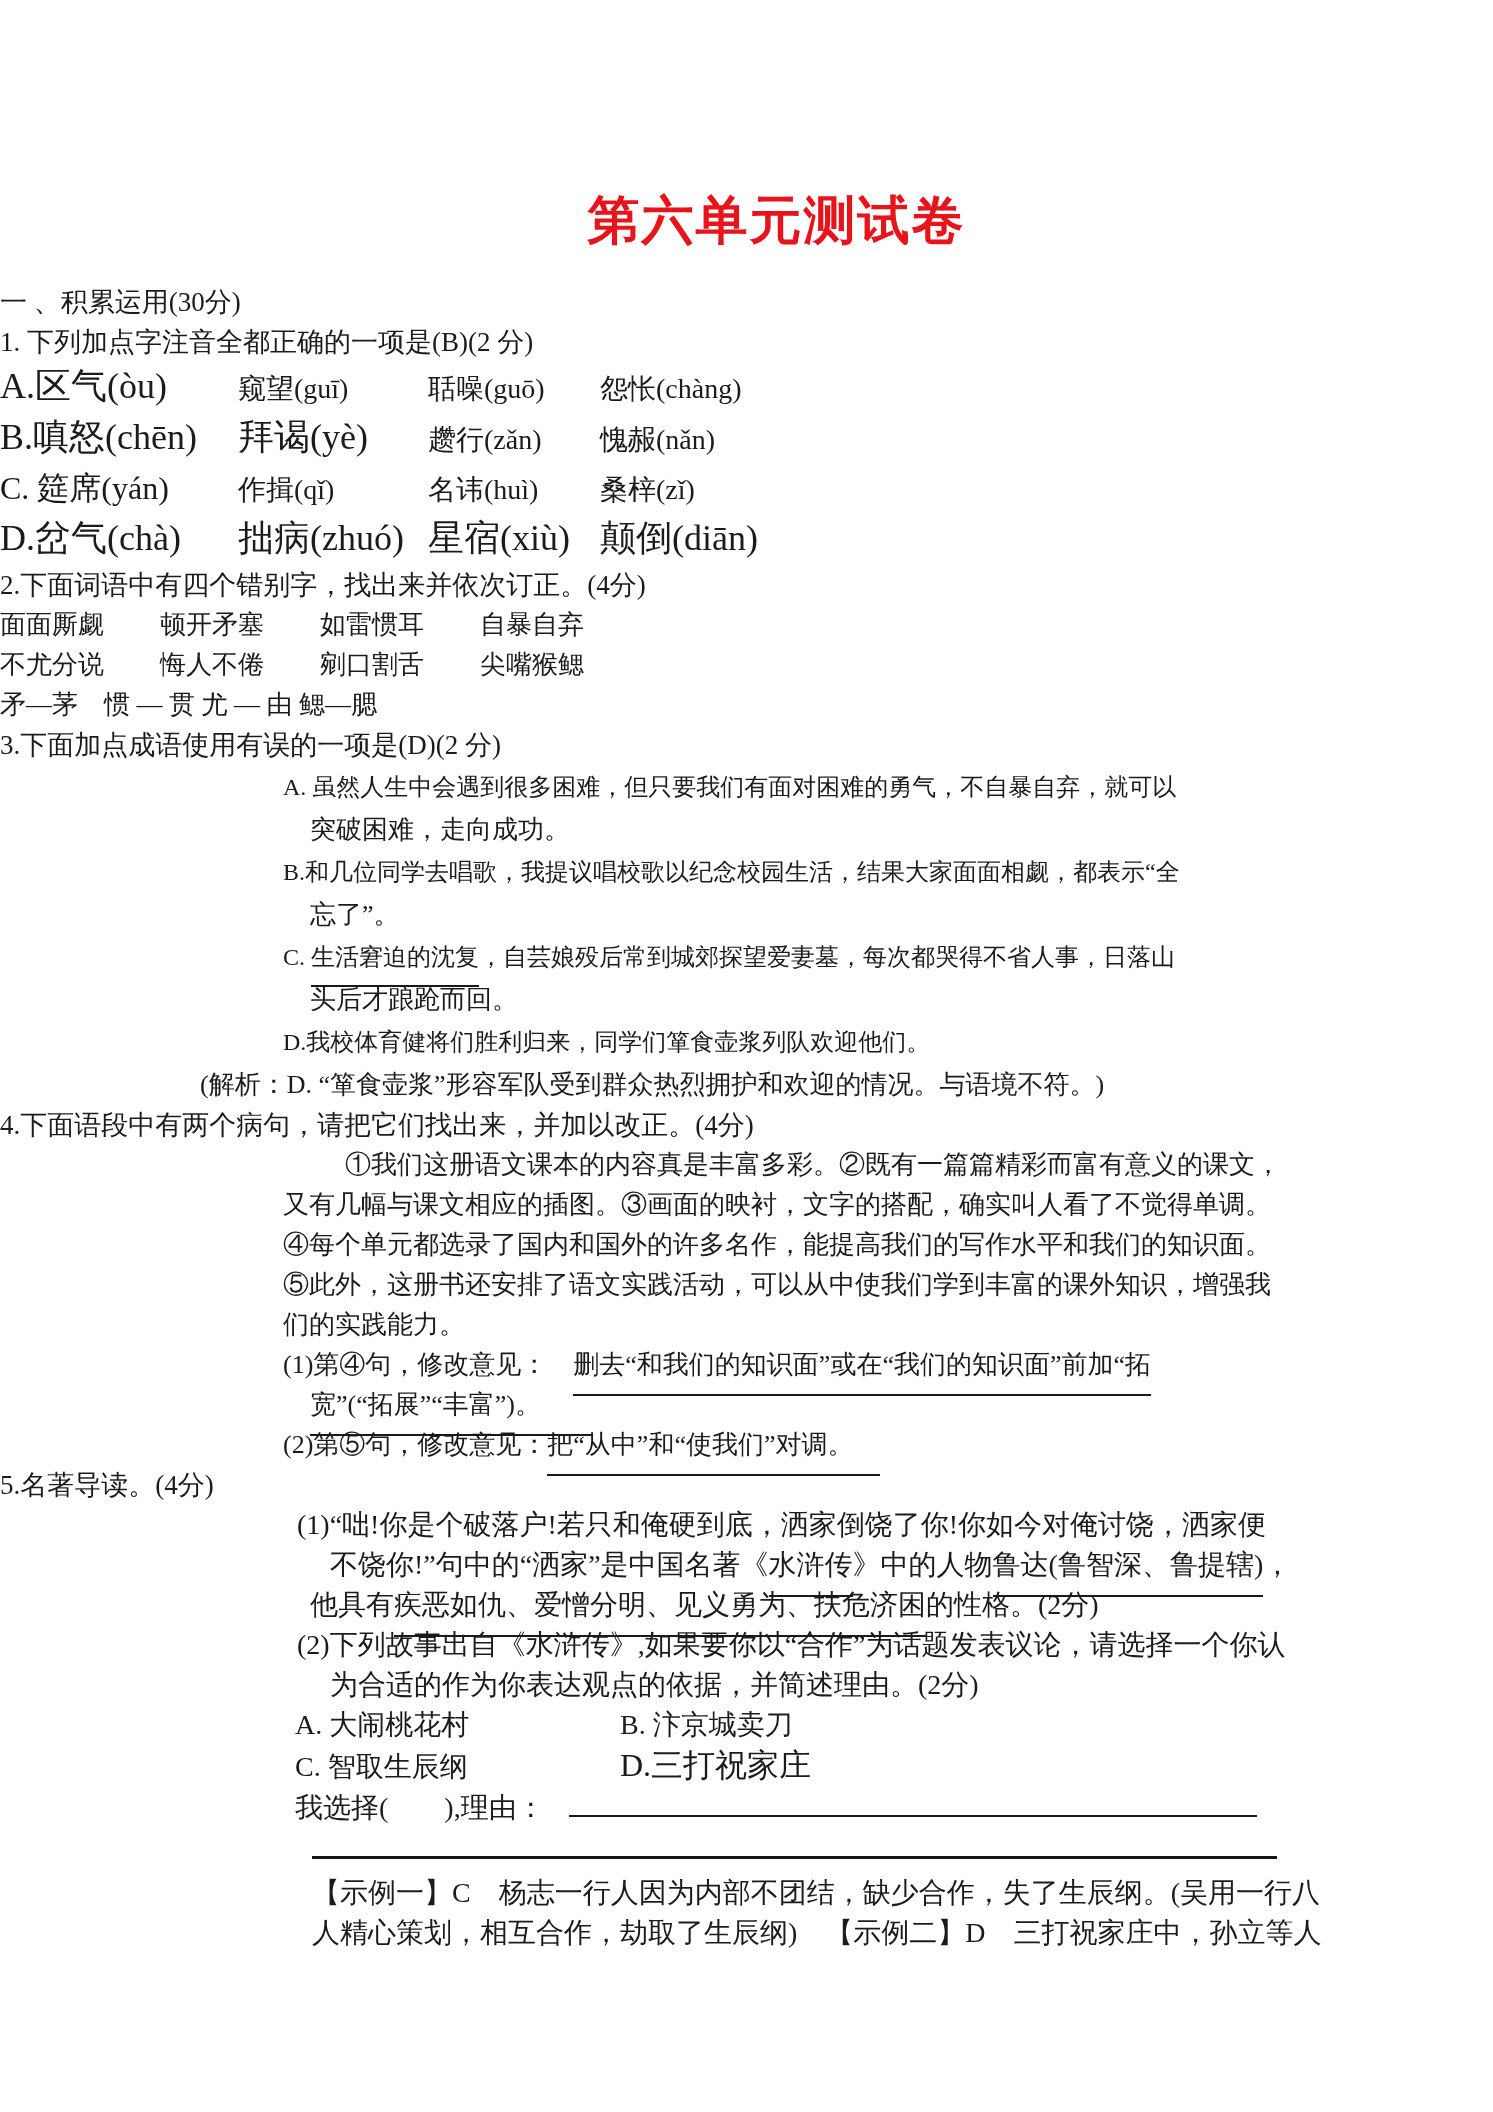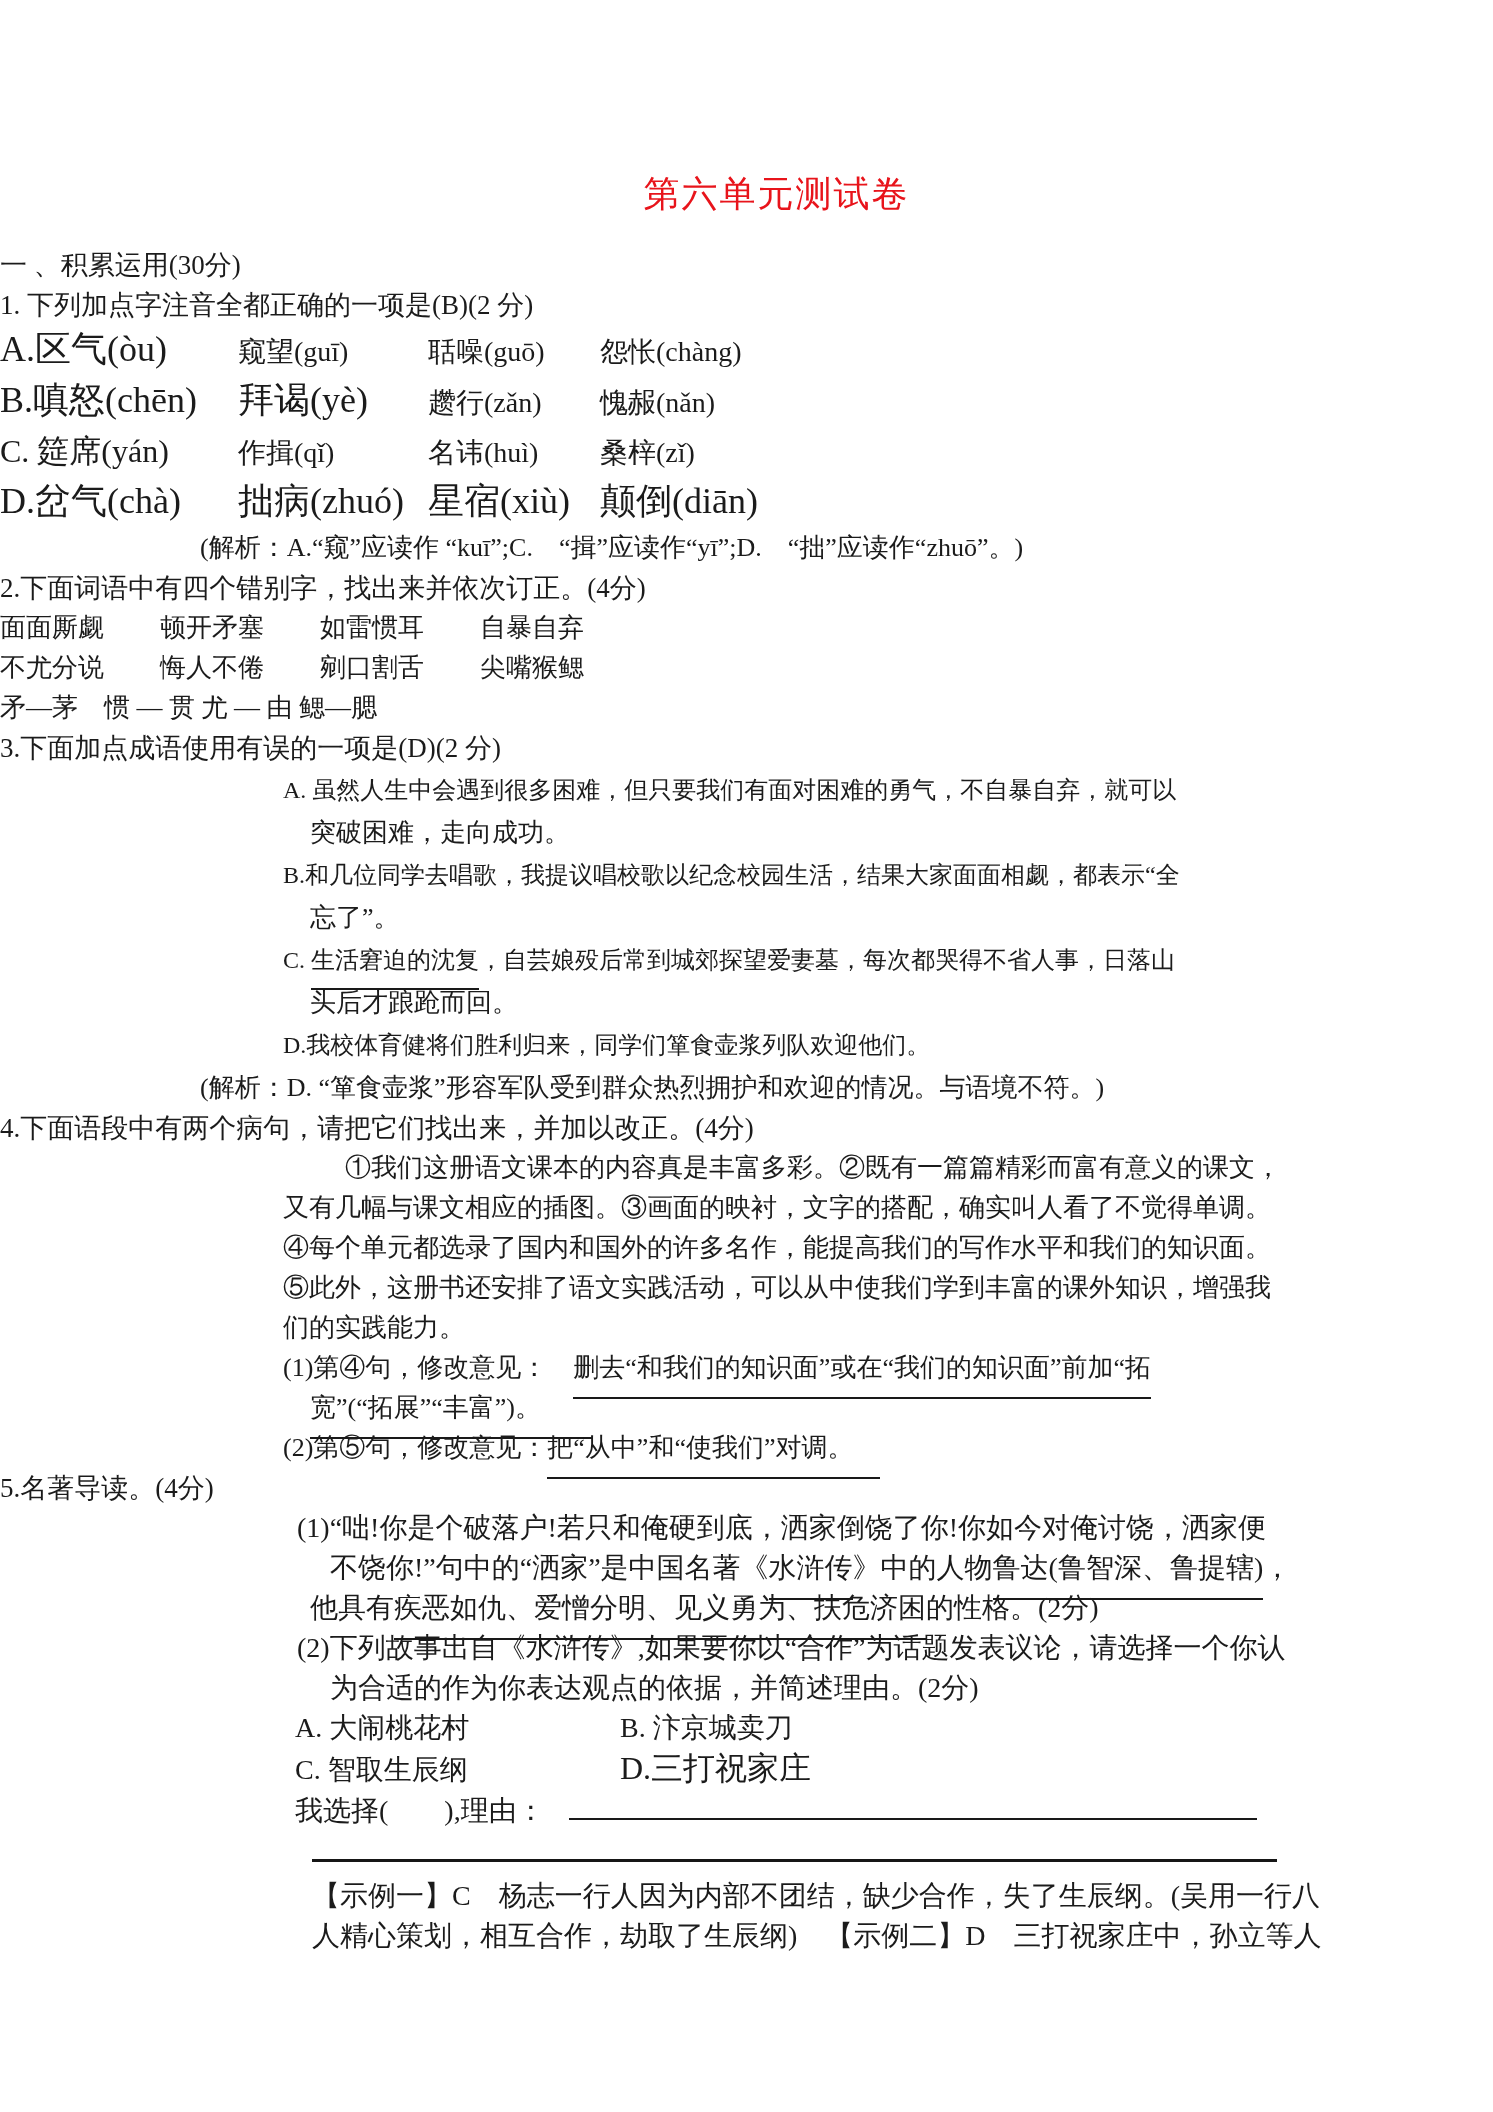--- a/index.html
+++ b/index.html
@@ -3,22 +3,22 @@
 <meta charset="utf-8">
 <style>
   html,body{margin:0;padding:0;background:#ffffff;}
   body{
     width:1493px;height:2112px;overflow:hidden;
     font-family:"Liberation Serif","DejaVu Serif",serif;
     color:#1b1b1b;
   }
   #page{width:1493px;height:2112px;box-sizing:border-box;padding-top:170px;background:#fff;}
   .title{
-    margin:0 0 26px 60px;text-align:center;
-    font-size:36px;font-weight:400;letter-spacing:2px;
+    margin:16px 0 26px 60px;text-align:center;
+    font-size:52px;font-weight:700;letter-spacing:2px;
   }
   .ln{font-size:26px;line-height:40px;white-space:nowrap;}
   
   .m0{}
   .m1{margin-left:200px}
   .m2{}
   .m3{margin-left:283px}
   .m3a{margin-left:297px}
   .m4{margin-left:310px}
   .m4a{margin-left:330px}
@@ -49,21 +49,20 @@
 
 <main id="page">
   <h1 class="title" style="color: rgb(232, 20, 27);">第六单元测试卷</h1>
   <div id="doc">
       <div class="ln m0 stem"><span>一 、积累运用(30分)</span></div>
       <div class="ln m0 stem"><span>1. 下列加点字注音全都正确的一项是(B)(2 分)</span></div>
       <div class="ln m2 qrow"><span class="c1 xl">A.区气(òu)</span><span class="c2">窥望(guī)</span><span class="c3">聒噪(guō)</span><span class="c4">怨怅(chàng)</span></div>
       <div class="ln m2 qrow"><span class="c1 xl">B.嗔怒(chēn)</span><span class="c2 xl">拜谒(yè)</span><span class="c3">趱行(zǎn)</span><span class="c4">愧赧(nǎn)</span></div>
       <div class="ln m2 qrow"><span class="c1 lg">C. 筵席(yán)</span><span class="c2">作揖(qǐ)</span><span class="c3">名讳(huì)</span><span class="c4">桑梓(zǐ)</span></div>
       <div class="ln m2 qrow"><span class="c1 xl">D.岔气(chà)</span><span class="c2 xl">拙病(zhuó)</span><span class="c3 xl">星宿(xiù)</span><span class="c4 xl">颠倒(diān)</span></div>
-      <div class="ln m1 small"><span>(解析：A.“窥”应读作 “kuī”;C.　“揖”应读作“yī”;D.　“拙”应读作“zhuō”。)</span></div>
       <div class="ln m0 stem"><span>2.下面词语中有四个错别字，找出来并依次订正。(4分)</span></div>
       <div class="ln m2"><span class="d1">面面厮觑</span><span class="d1">顿开矛塞</span><span class="d1">如雷惯耳</span><span>自暴自弃</span></div>
       <div class="ln m2"><span class="d1">不尤分说</span><span class="d1">悔人不倦</span><span class="d1">剜口割舌</span><span>尖嘴猴鳃</span></div>
       <div class="ln m2"><span>矛—茅　惯 — 贯 尤 — 由 鳃—腮</span></div>
       <div class="ln m0 stem"><span>3.下面加点成语使用有误的一项是(D)(2 分)</span></div>
       <div class="ln m3 big"><span>A. 虽然人生中会遇到很多困难，但只要我们有面对困难的勇气，不自暴自弃，就可以</span></div>
       <div class="ln m4"><span>突破困难，走向成功。</span></div>
       <div class="ln m3 big"><span>B.和几位同学去唱歌，我提议唱校歌以纪念校园生活，结果大家面面相觑，都表示“全</span></div>
       <div class="ln m4"><span>忘了”。</span></div>
       <div class="ln m3 big"><span>C. </span><span class="u">生活窘迫的沈复</span><span>，自芸娘殁后常到城郊探望爱妻墓，每次都哭得不省人事，日落山</span></div>

